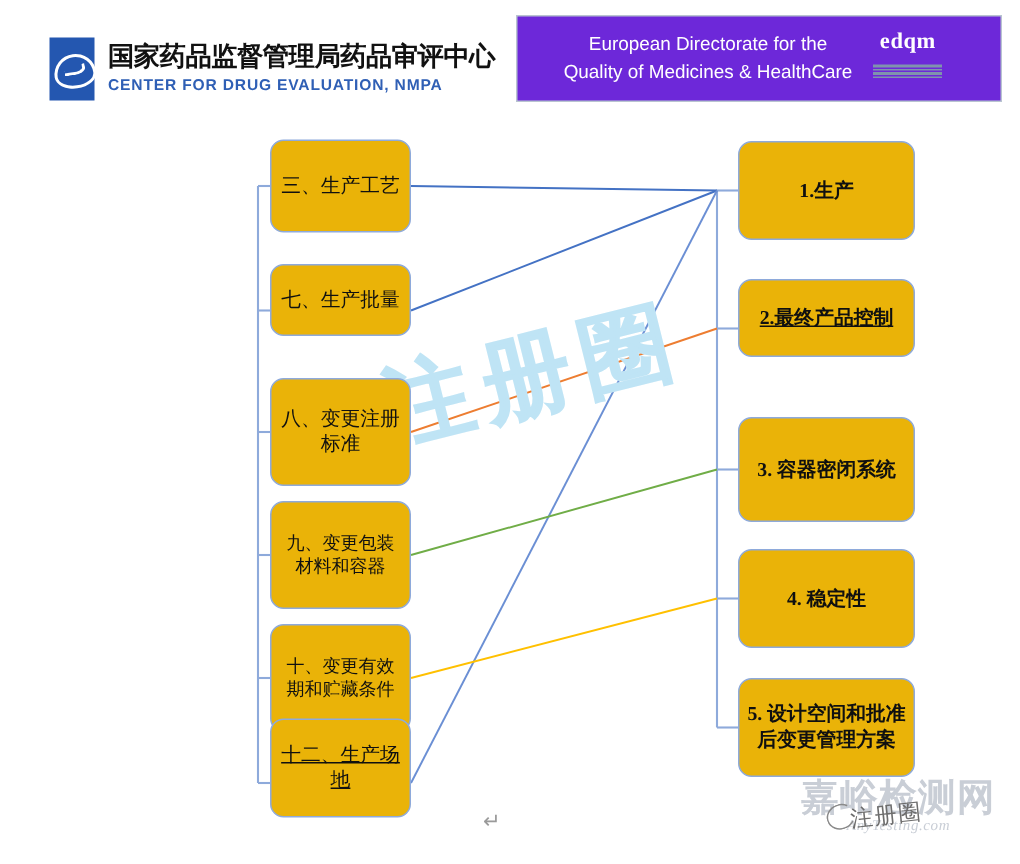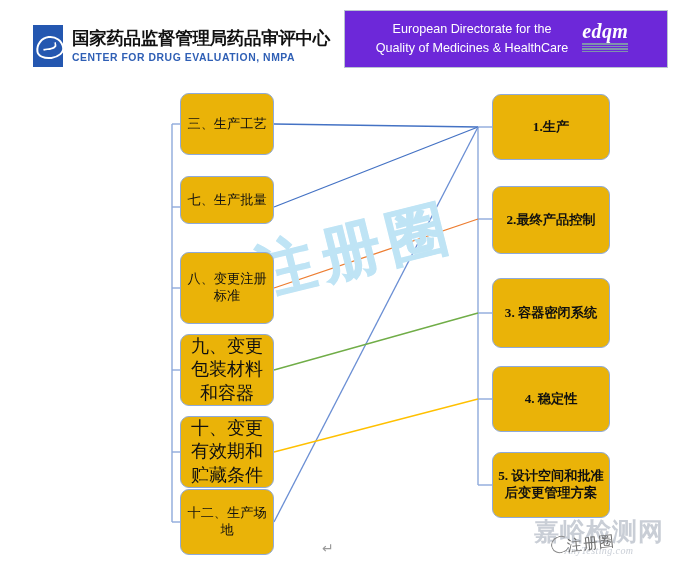--- a/index.html
+++ b/index.html
@@ -49,21 +49,21 @@
     font-family:"Liberation Sans","DejaVu Sans",sans-serif;
     font-size:12.6px;color:#ffffff;text-align:center;line-height:1.5;
     padding-right:6px;
   }
   #edqm-logo{
     width:62px;height:40px;position:relative;flex:0 0 auto;
   }
   #edqm-word{
     position:absolute;left:2px;top:1px;width:58px;
     font-family:"Liberation Serif","DejaVu Serif",serif;
-    font-style:italic;font-weight:bold;font-size:20px;color:#ffffff;
+    font-weight:bold;font-size:15px;color:#ffffff;
     letter-spacing:0.4px;text-align:center;
   }
   #edqm-stars{
     position:absolute;left:10px;top:15px;width:42px;height:10px;
   }
   #edqm-sub{
     position:absolute;left:0;top:24px;width:62px;height:14px;
     display:flex;flex-direction:column;gap:1px;align-items:center;
   }
   #edqm-sub i{display:block;width:46px;height:1.5px;background:#7f93ad;}
@@ -72,21 +72,21 @@
   #svg-layer{position:absolute;left:0;top:0;width:680px;height:576px;}
 
   .node{
     position:absolute;box-sizing:border-box;
     border:1.3px solid #8eaadb;border-radius:9px;background:#eab308;
     display:flex;align-items:center;justify-content:center;text-align:center;
     color:#101010;line-height:1.28;padding:2px 5px;
   }
   .node.left{width:94px;font-size:13.2px;}
   .node.right{width:118px;font-size:13.2px;font-weight:bold;}
-  .node.left.tight{font-size:18px;font-family:Liberation Serif, serif;}
+  .node.left.tight{font-size:12px;font-family:Liberation Serif, serif;}
 
   
   #wm-center{
     position:absolute;left:246px;top:236px;
     font-family:"DejaVu Sans","Liberation Sans",sans-serif;
     font-size:60px;font-weight:bold;color:#bfe4f5;
     letter-spacing:8px;white-space:nowrap;
     transform:rotate(-14deg);transform-origin:left top;
     -webkit-text-stroke:1px #bfe4f5;
   }
@@ -180,18 +180,18 @@
 <div id="wm-stamp-ring"></div>
 <div id="wm-stamp">注册圈</div>
 
 <div id="pilcrow">↵</div>
 
 <div class="node left" style="left: 180px; top: 93px; height: 62px;">三、生产工艺</div>
 <div class="node left" style="left: 180px; top: 176px; height: 48px;">七、生产批量</div>
 <div class="node left" style="left: 180px; top: 252px; height: 72px;">八、变更注册标准</div>
 <div class="node left tight" style="left: 180px; top: 334px; height: 72px;">九、变更包装材料和容器</div>
 <div class="node left tight" style="left: 180px; top: 416px; height: 72px;">十、变更有效期和贮藏条件</div>
-<div class="node left" style="left: 180px; top: 489px; height: 66px;">十二、生产场地</div>
+<div class="node left" style="left: 180px; top: 479px; height: 66px; text-decoration: underline;">十二、生产场地</div>
 <div class="node right" style="left: 492px; top: 94px; height: 66px;">1.生产</div>
-<div class="node right" style="left: 492px; top: 186px; height: 68px;">2.最终产品控制</div>
+<div class="node right" style="left: 492px; top: 186px; height: 52px; text-decoration: underline;">2.最终产品控制</div>
 <div class="node right tight" style="left: 492px; top: 278px; height: 70px;">3. 容器密闭系统</div>
 <div class="node right" style="left: 492px; top: 366px; height: 66px;">4. 稳定性</div>
 <div class="node right tight" style="left: 492px; top: 452px; height: 66px;">5. 设计空间和批准后变更管理方案</div>
 
 </body></html>

